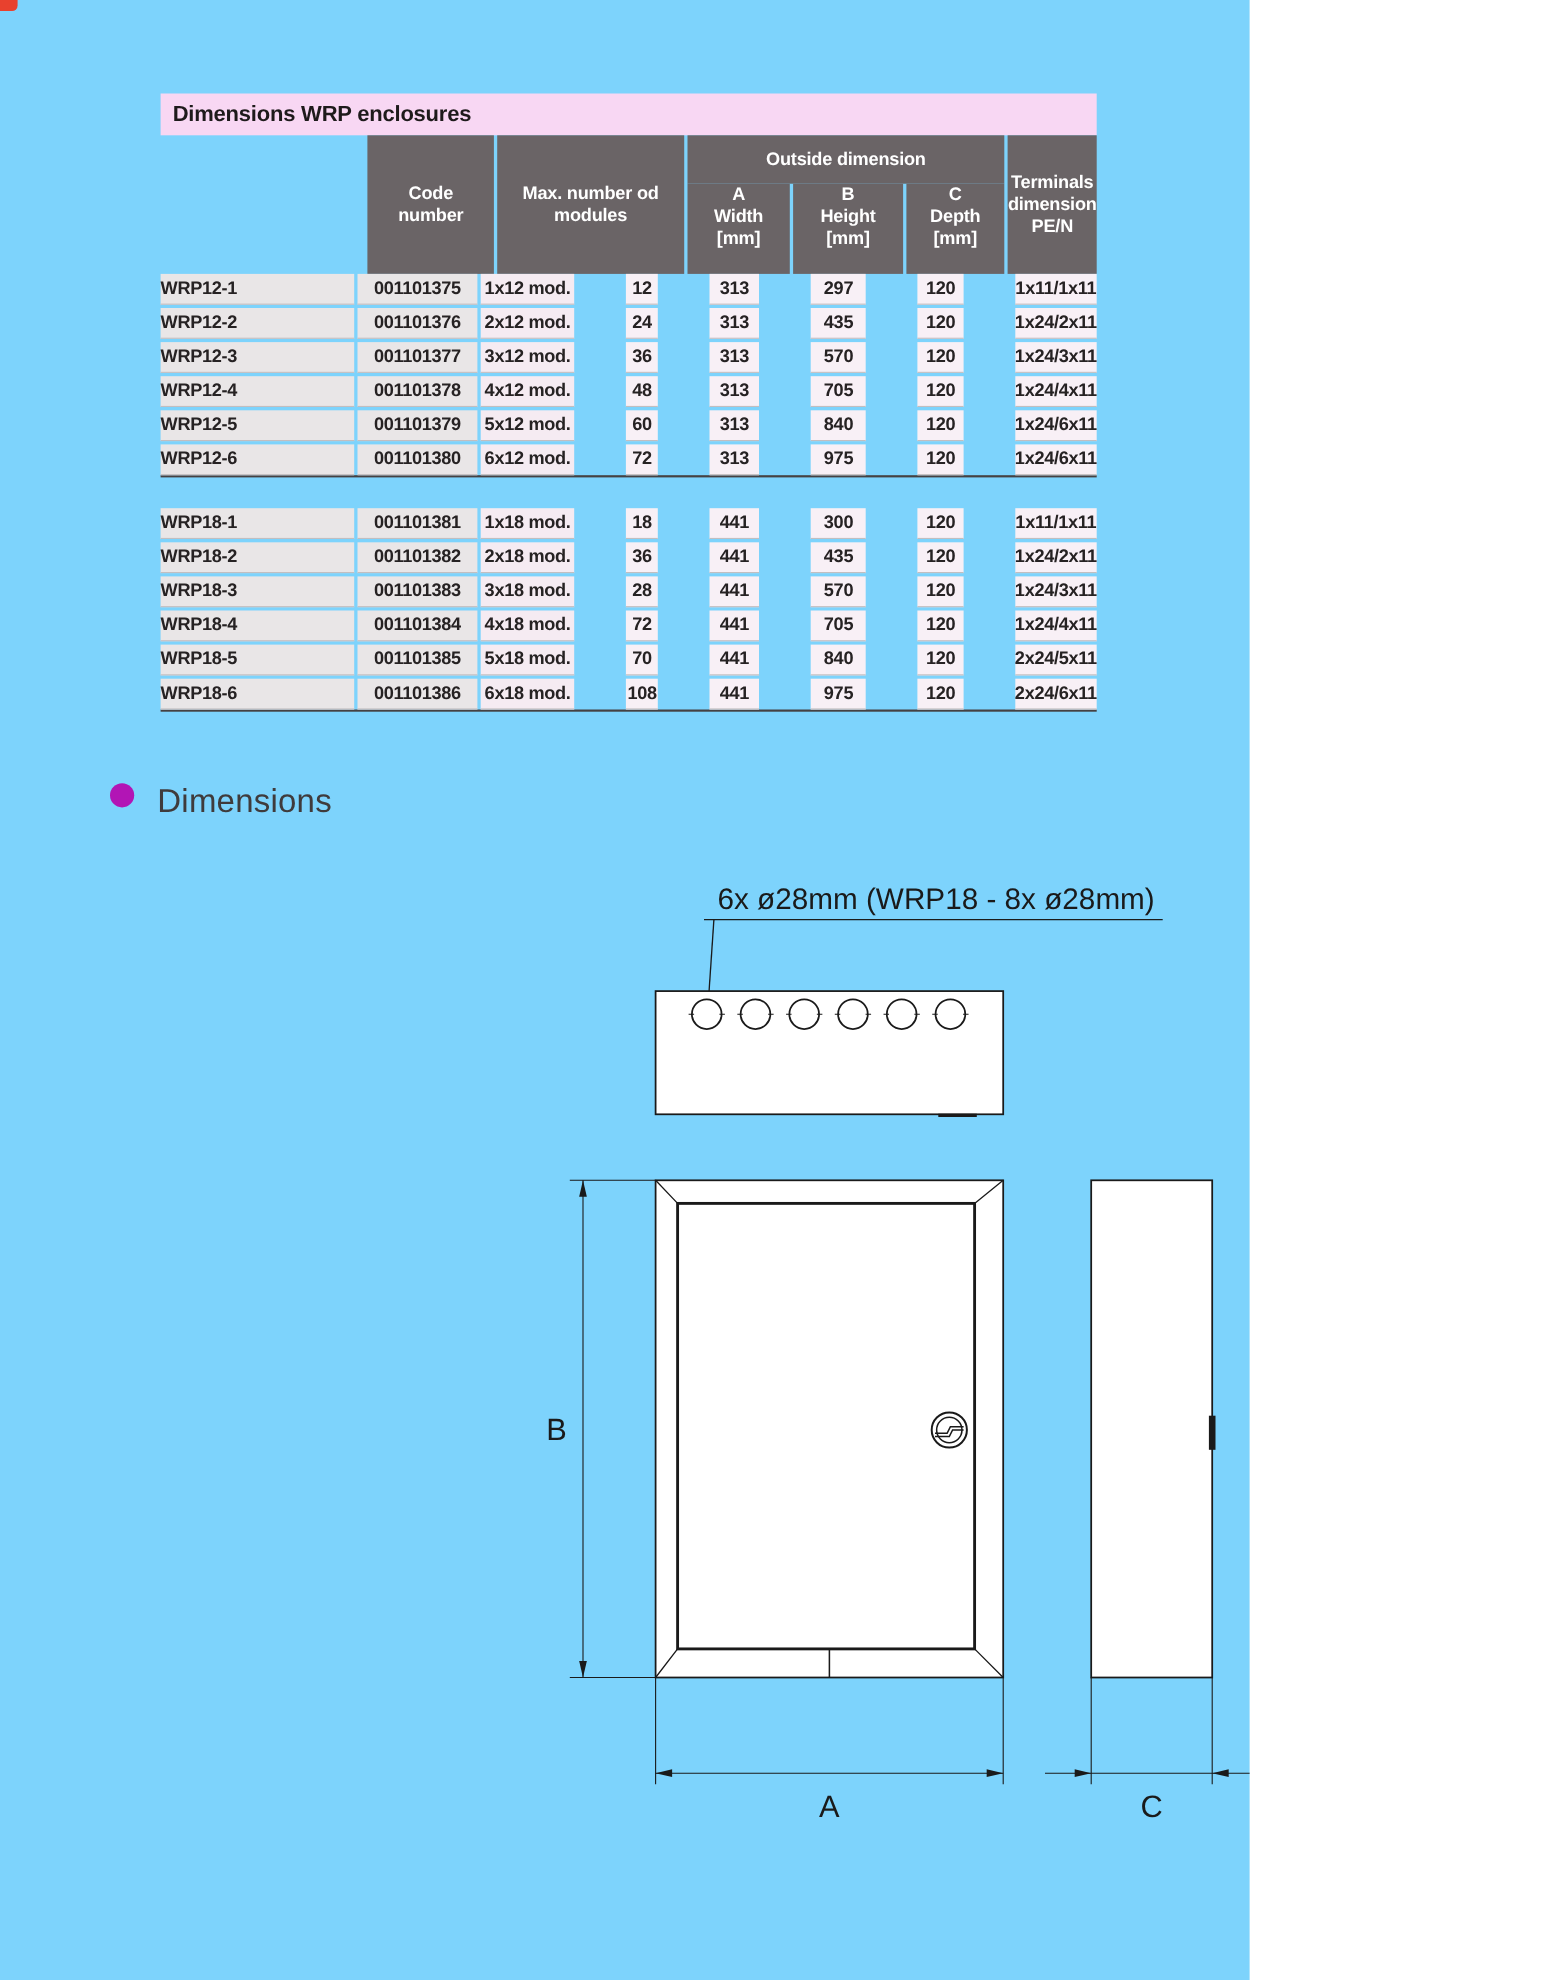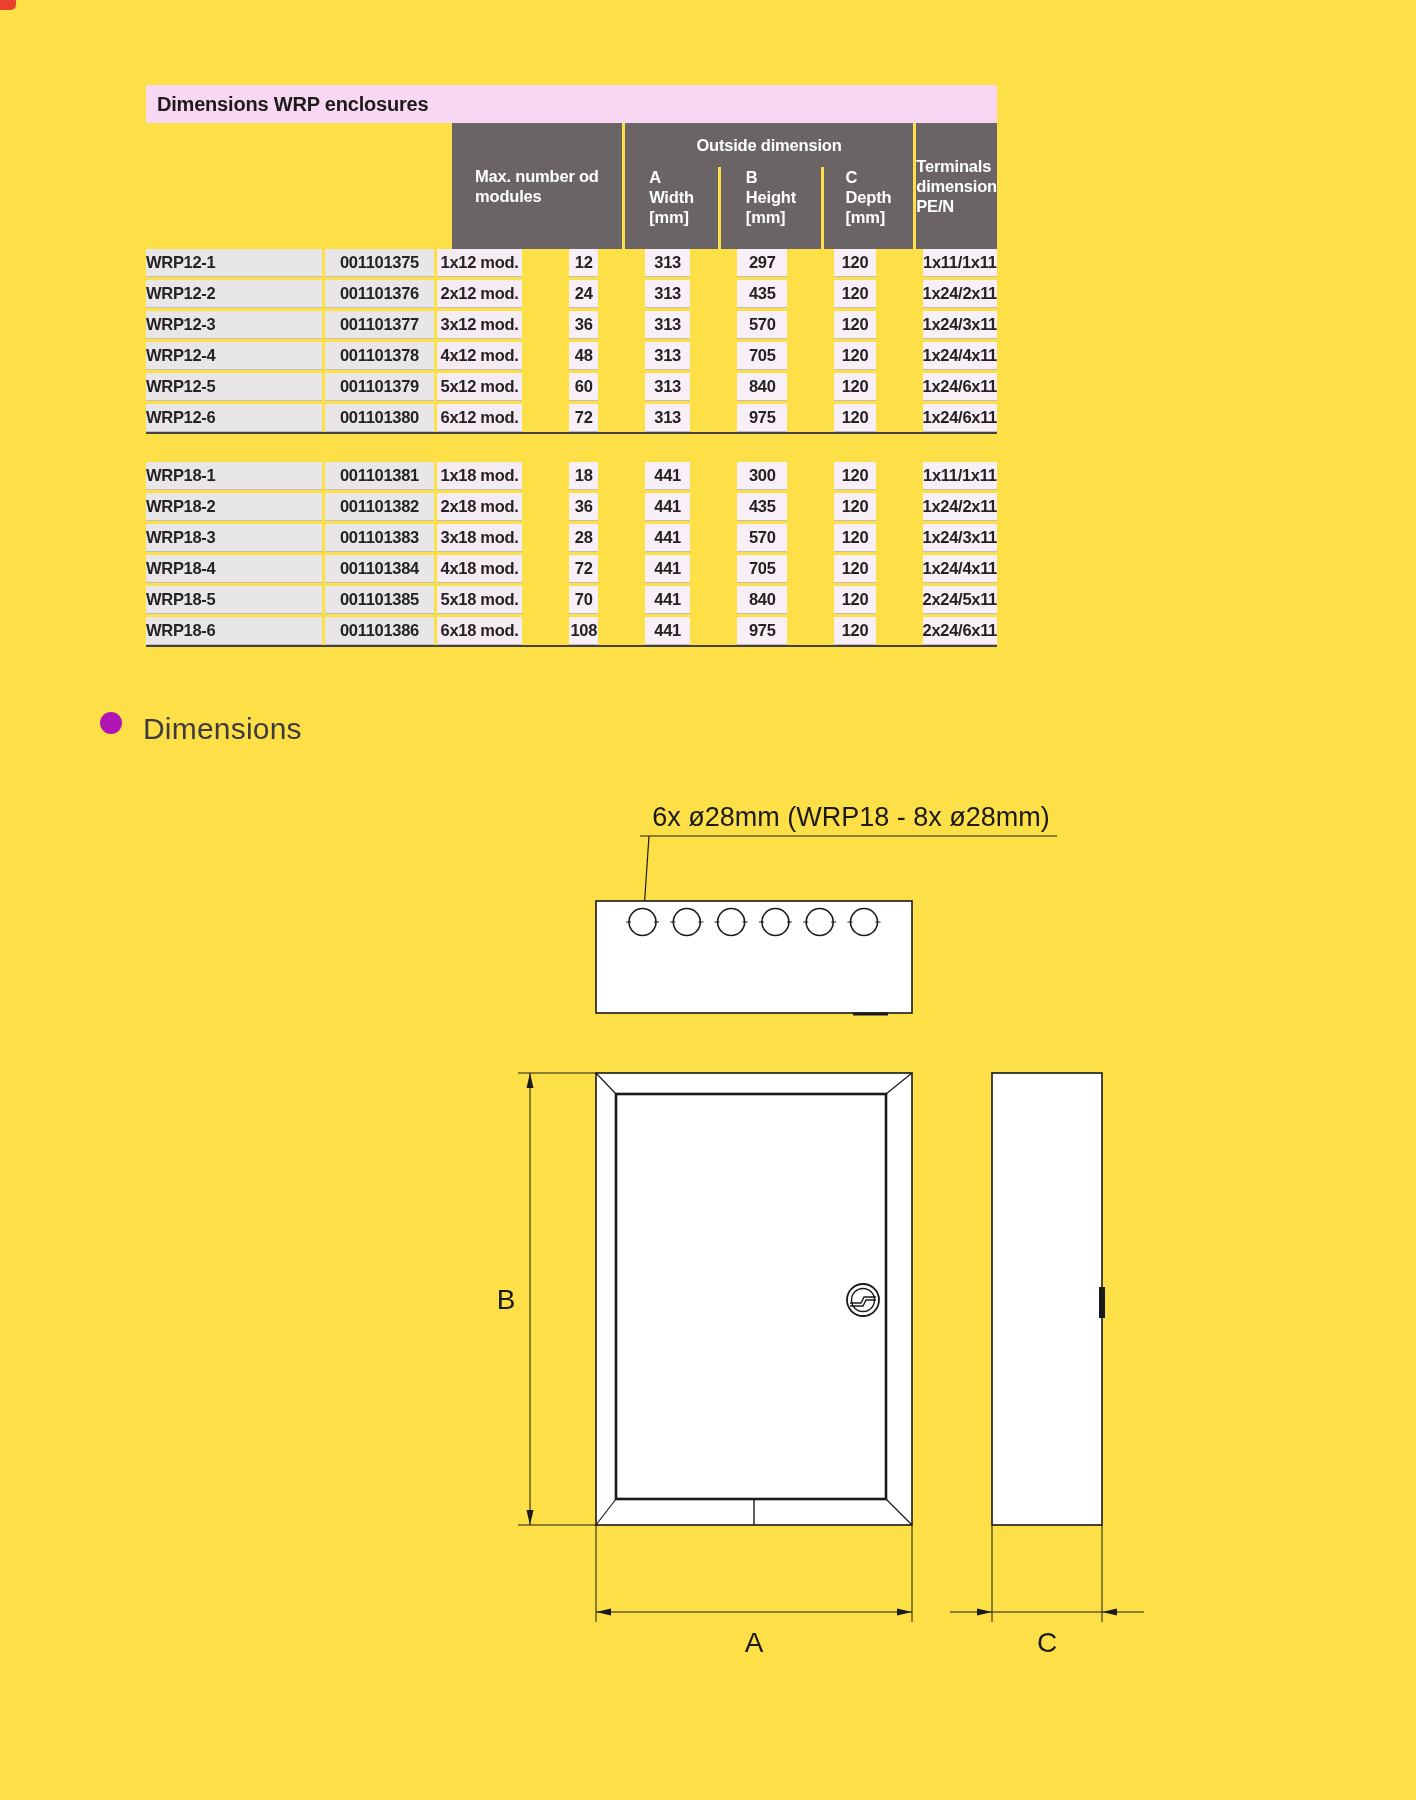--- a/index.html
+++ b/index.html
@@ -1,20 +1,20 @@
 <!DOCTYPE html>
 <html style="--accent_pink: #f8d7f3; --header_gray: #6a6466; --cell_gray: #e9e6e7; --cell_pink: #f8f0f6; --bullet_magenta: #b215b5; --corner_red: #e8412e;"><head>
 <meta charset="utf-8">
 <style>
   html,body{margin:0;padding:0;background:#ffffff;}
   .page{
     position:relative;
-    width:1416px;
+    width:1136px;
     height:1800px;
-    background:#fde047;
+    background:#7dd3fc;
     overflow:hidden;
     font-family:"Liberation Sans", sans-serif;
   }
   .corner-mark{
     position:absolute;left:0;top:0;width:16px;height:10px;
     background:var(--corner_red,#e8412e);
     border-radius:0 0 5px 0;
   }
 
   
@@ -44,20 +44,21 @@
       "type code mod mod a   b   c   term";
   }
   .th{
     background:var(--header_gray,#6a6466);
     color:#ffffff;
     font-size:16.5px;
     font-weight:bold;
     letter-spacing:-0.2px;
     line-height:1.22;
     display:flex;align-items:center;justify-content:center;
+    text-align:center;
     white-space:pre-line;
   }
   .th-type{grid-area:type}
   .th-code{grid-area:code}
   .th-mod{grid-area:mod}
   .th-out{grid-area:out}
   .th-a{grid-area:a;align-items:flex-start}
   .th-b{grid-area:b;align-items:flex-start}
   .th-c{grid-area:c;align-items:flex-start}
   .th-term{grid-area:term}
@@ -111,20 +112,22 @@
 <body>
 
 <div class="page">
 
   <div class="corner-mark"></div>
 
   <section class="enclosure-table">
     <div class="table-title">Dimensions WRP enclosures</div>
 
     <div class="grid8 thead">
+      <div class="th th-code">Code
+number</div>
       <div class="th th-mod">Max. number od
 modules</div>
       <div class="th th-out">Outside dimension</div>
       <div class="th th-a">A
 Width
 [mm]</div>
       <div class="th th-b">B
 Height
 [mm]</div>
       <div class="th th-c">C

